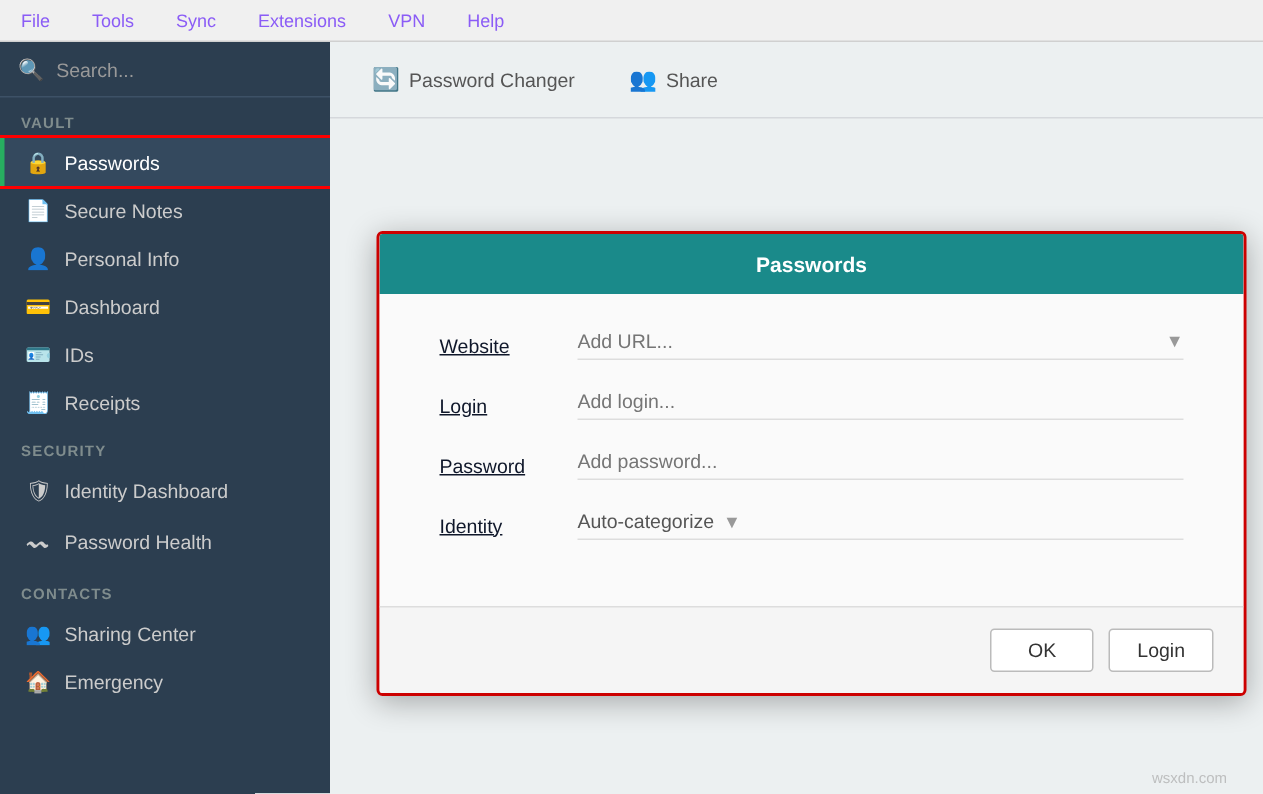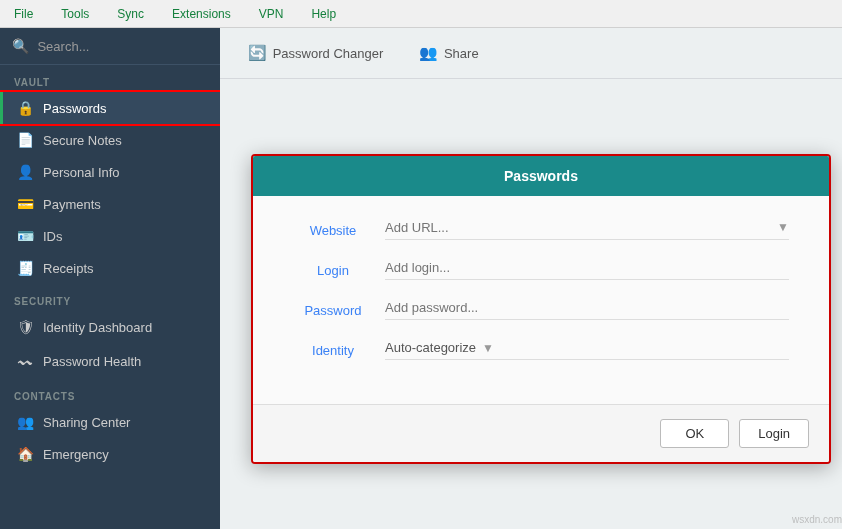--- a/index.html
+++ b/index.html
@@ -11,21 +11,21 @@
       align-items: center;
       background: #f0f0f0;
       border-bottom: 1px solid #d0d0d0;
       height: 28px;
       padding: 0 8px;
       gap: 16px;
       flex-shrink: 0;
     }
     .menu-item {
       font-size: 12px;
-      color: #15803d;
+      color: #8b5cf6;
       cursor: pointer;
       padding: 2px 6px;
     }
 
     
     .app-body {
       display: flex;
       flex: 1;
       overflow: hidden;
     }
@@ -179,24 +179,25 @@
 
     .form-row {
       display: flex;
       align-items: center;
       margin-bottom: 20px;
       gap: 12px;
     }
 
     .form-label {
       width: 80px;
-      text-align: center;
-      color: #3b82f6;
+      text-align: left;
+      color: #0f172a;
       font-size: 13px;
       flex-shrink: 0;
+      text-decoration: underline;
     }
 
     .form-input-wrap {
       flex: 1;
       display: flex;
       border-bottom: 1px solid #ddd;
       padding-bottom: 4px;
       gap: 4px;
     }
 
@@ -252,21 +253,21 @@
       padding: 6px 18px;
       font-size: 13px;
       cursor: pointer;
       color: #333;
     }
 
     
     .watermark {
       position: absolute;
       bottom: 4px;
-      right: 0;
+      right: 24px;
       font-size: 10px;
       color: #aaa;
       opacity: 0.7;
     }
   </style>
 </head>
 <body>
 
 <div class="menu-bar">
   <span class="menu-item">File</span>
@@ -295,21 +296,21 @@
     <div class="sidebar-item">
       <span class="sidebar-icon">📄</span>
       <span>Secure Notes</span>
     </div>
     <div class="sidebar-item">
       <span class="sidebar-icon">👤</span>
       <span>Personal Info</span>
     </div>
     <div class="sidebar-item">
       <span class="sidebar-icon">💳</span>
-      <span>Payments</span>
+      <span>Dashboard</span>
     </div>
     <div class="sidebar-item">
       <span class="sidebar-icon">🪪</span>
       <span>IDs</span>
     </div>
     <div class="sidebar-item">
       <span class="sidebar-icon">🧾</span>
       <span>Receipts</span>
     </div>
 

